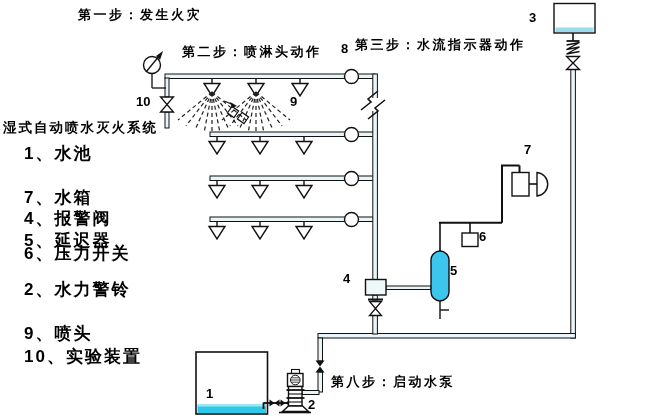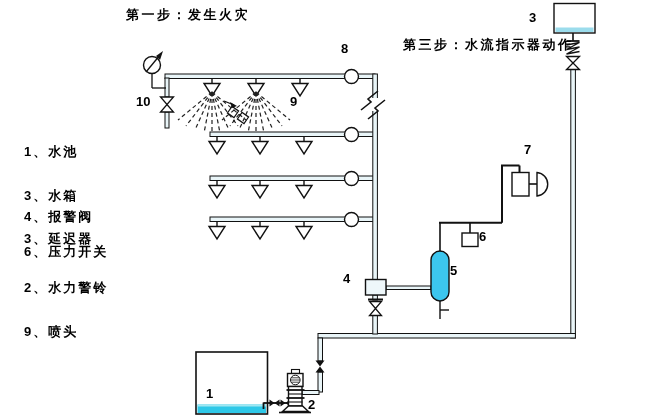--- a/index.html
+++ b/index.html
@@ -3,32 +3,32 @@
 <meta charset="utf-8">
 <style>
   html,body{margin:0;padding:0;background:#fff;}
   .stage{
     position:relative;width:645px;height:420px;background:#ffffff;overflow:hidden;
     font-family:"Liberation Sans","DejaVu Sans",sans-serif;color:#000;
   }
   .stage svg{position:absolute;left:0;top:0;}
   .lbl{
     position:absolute;font-weight:bold;font-size:13px;letter-spacing:2.5px;
-    white-space:nowrap;color:#000;line-height:1;margin-left:48px;
+    white-space:nowrap;color:#000;line-height:1;
   }
   .num{
     position:absolute;font-weight:bold;font-size:13px;letter-spacing:0;
     white-space:nowrap;color:#000;line-height:1;
   }
   .legend-title{
     position:absolute;left:3px;top:121px;font-weight:bold;font-size:13.5px;
     letter-spacing:2px;white-space:nowrap;line-height:1;
   }
   .legend-item{
-    position:absolute;left:24px;font-weight:bold;font-size:13px;
+    position:absolute;left:24px;font-weight:bold;font-size:17px;
     letter-spacing:2px;white-space:nowrap;line-height:1;
   }
 </style>
 </head>
 <body>
 
 <div class="stage">
 
   <svg width="645" height="420" viewBox="0 0 645 420">
 
@@ -218,34 +218,38 @@
       <polygon points="288.5,406 302.5,406 308.5,411.5 282.5,411.5" fill="#ffffff" stroke="#111" stroke-width="1.4"></polygon>
       <line x1="279" y1="412.5" x2="311" y2="412.5" stroke="#111" stroke-width="1.6"></line>
       <g fill="#111">
         <polygon points="315.5,360.5 324.5,360.5 320,366.5"></polygon>
         <polygon points="315.5,372.5 324.5,372.5 320,366.5"></polygon>
       </g>
     </g>
   </svg>
 
   <div class="lbl" style="left:78px;top:8px">第一步：发生火灾</div>
+  <div class="lbl" style="left:182px;top:45px">第二步：喷淋头动作</div>
   <div class="lbl" style="left:355px;top:38px">第三步：水流指示器动作</div>
+  <div class="lbl" style="left:331px;top:375px">第八步：启动水泵</div>
 
   <div class="num" style="left:206px;top:387px">1</div>
   <div class="num" style="left:308px;top:398px">2</div>
   <div class="num" style="left:529px;top:11px">3</div>
   <div class="num" style="left:343px;top:272px">4</div>
   <div class="num" style="left:450px;top:264px">5</div>
   <div class="num" style="left:479px;top:230px">6</div>
   <div class="num" style="left:524px;top:143px">7</div>
   <div class="num" style="left:341px;top:42px">8</div>
   <div class="num" style="left:290px;top:95px">9</div>
   <div class="num" style="left:136px;top:95px">10</div>
 
+  <div class="legend-title">湿式自动喷水灭火系统</div>
   <div class="legend-item" style="top:145px">1、水池</div>
-  <div class="legend-item" style="top:189px">3、水箱</div>
+  <div class="legend-item" style="top:189px">7、水箱</div>
   <div class="legend-item" style="top:210px">4、报警阀</div>
-  <div class="legend-item" style="top:232px">3、延迟器</div>
+  <div class="legend-item" style="top:232px">5、延迟器</div>
   <div class="legend-item" style="top:245px">6、压力开关</div>
   <div class="legend-item" style="top:281px">2、水力警铃</div>
   <div class="legend-item" style="top:325px">9、喷头</div>
+  <div class="legend-item" style="top:348px">10、实验装置</div>
 
 </div>
 
 </body></html>

